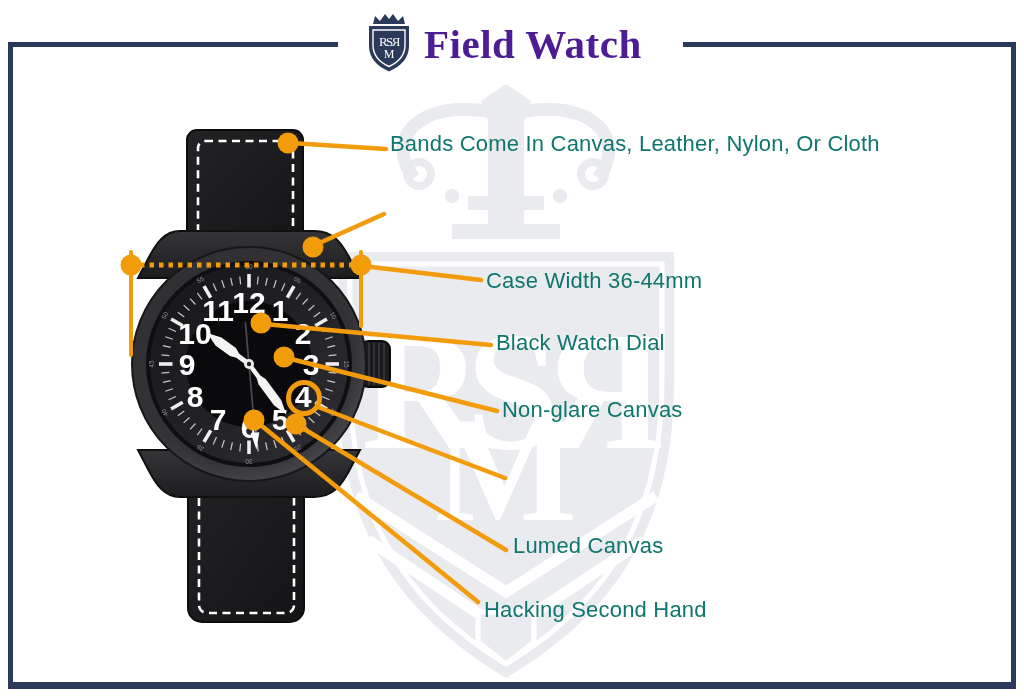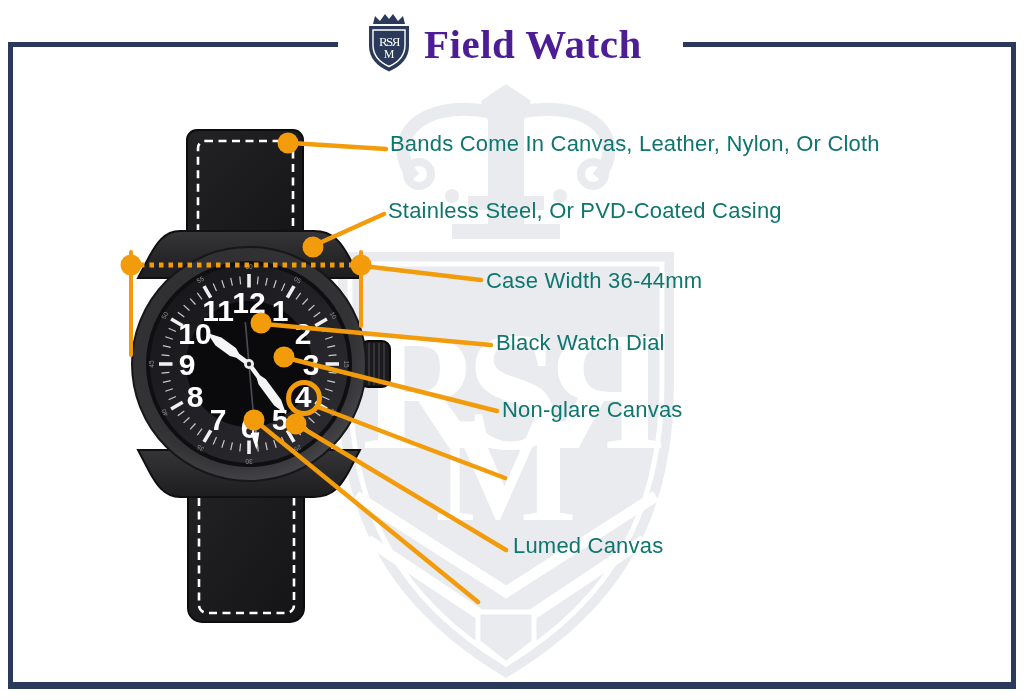--- a/index.html
+++ b/index.html
@@ -231,25 +231,25 @@
 
       <circle cx="296" cy="424" r="10.5" stroke="none"></circle>
       <line x1="299" y1="426" x2="506" y2="550"></line>
 
       <circle cx="254" cy="420" r="10.5" stroke="none"></circle>
       <line x1="257" y1="422" x2="478" y2="602"></line>
     </g>
   </svg>
 
   <div class="callout-label" style="left:390px;top:144px">Bands Come In Canvas, Leather, Nylon, Or Cloth</div>
-  <div class="callout-label" style="left:388px;top:211px">Stainless Steel, Or PVD-Coated Casing</div>
   <div class="callout-label" style="left:486px;top:281px">Case Width 36-44mm</div>
   <div class="callout-label" style="left:496px;top:343px">Black Watch Dial</div>
   <div class="callout-label" style="left:502px;top:410px">Non-glare Canvas</div>
   <div class="callout-label" style="left:513px;top:546px">Lumed Canvas</div>
+  <div class="callout-label" style="left:484px;top:610px">Hacking Second Hand</div>
 
   <svg id="header-logo" width="50" height="62" viewBox="0 0 50 62">
     <g fill="#2b3a5b">
       <polygon points="9,13 11,5 16,10 21,3 25,8 29,3 34,10 39,5 41,13"></polygon>
       <path d="M 5,15 L 45,15 L 45,35 C 45,47 37,55 25,60.5 C 13,55 5,47 5,35 Z"></path>
     </g>
     <path d="M 9,19 L 41,19 L 41,34 C 41,44 35,51 25,55.5 C 15,51 9,44 9,34 Z" fill="none" stroke="#ffffff" stroke-width="1.4"></path>
     <text class="logo-mono" x="25" y="35" font-size="13" letter-spacing="-1.5" text-anchor="middle">RSЯ</text>
     <text class="logo-mono" x="25" y="47" font-size="12" text-anchor="middle">M</text>
   </svg>

